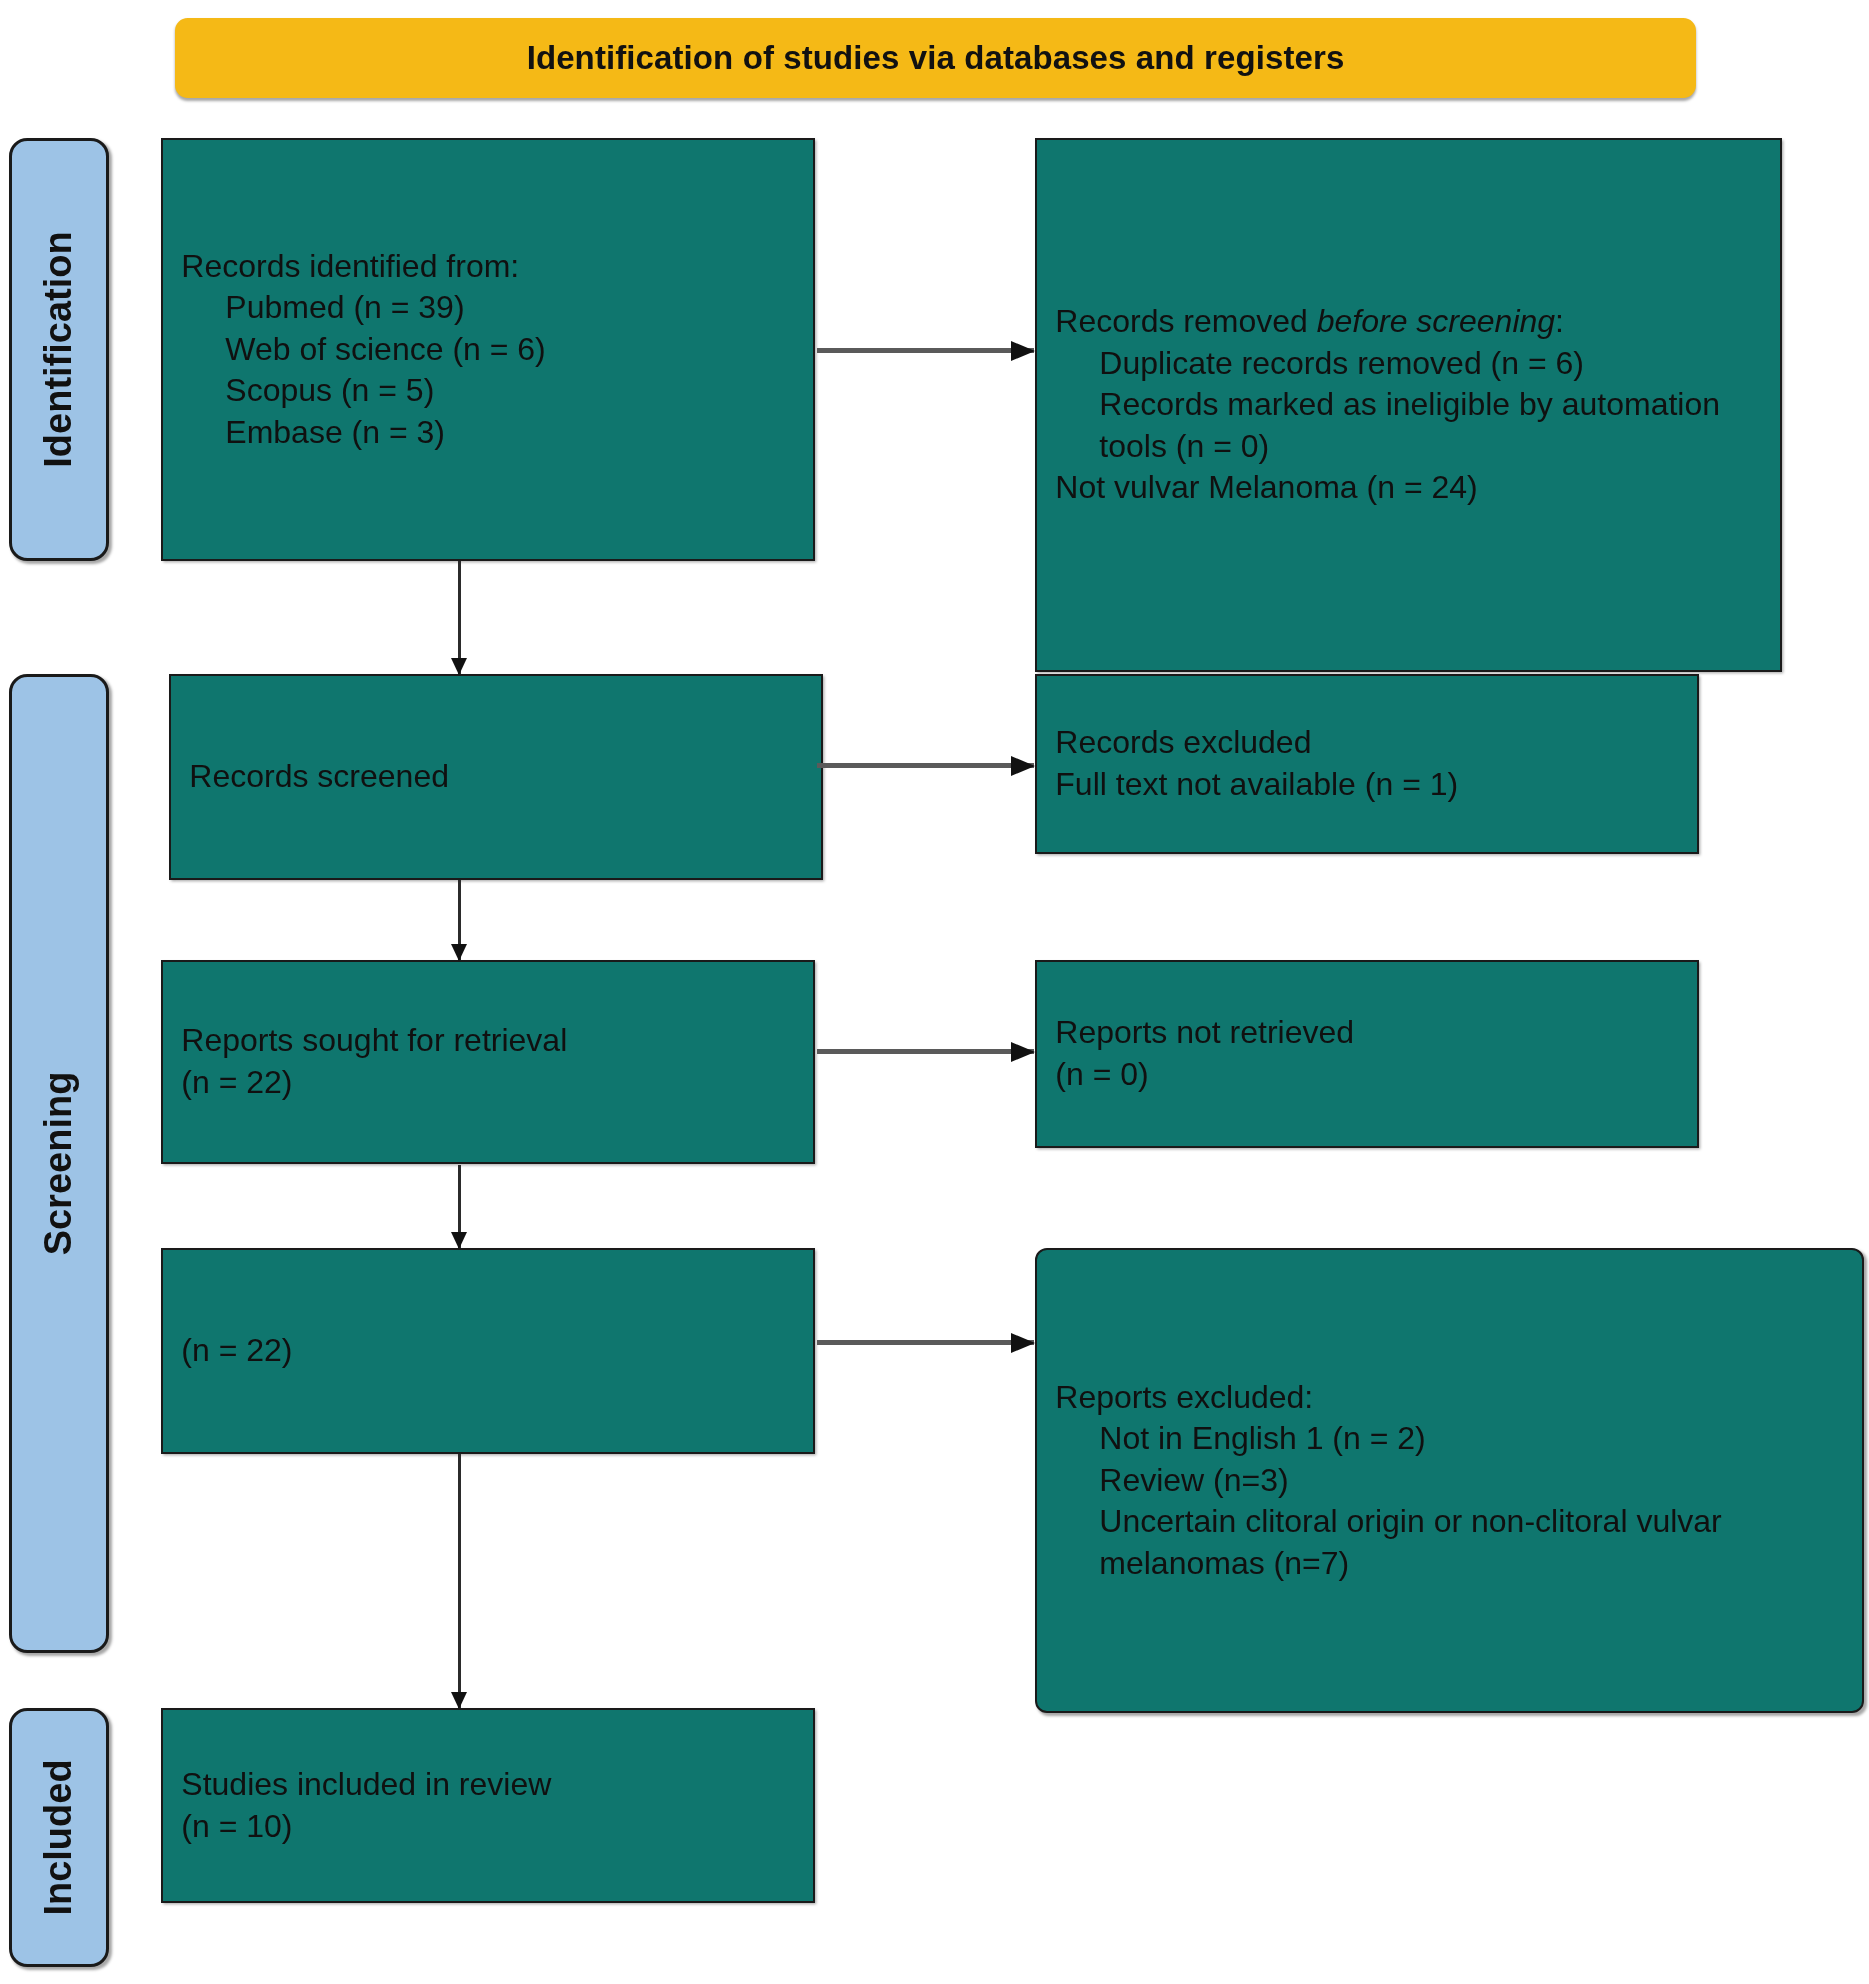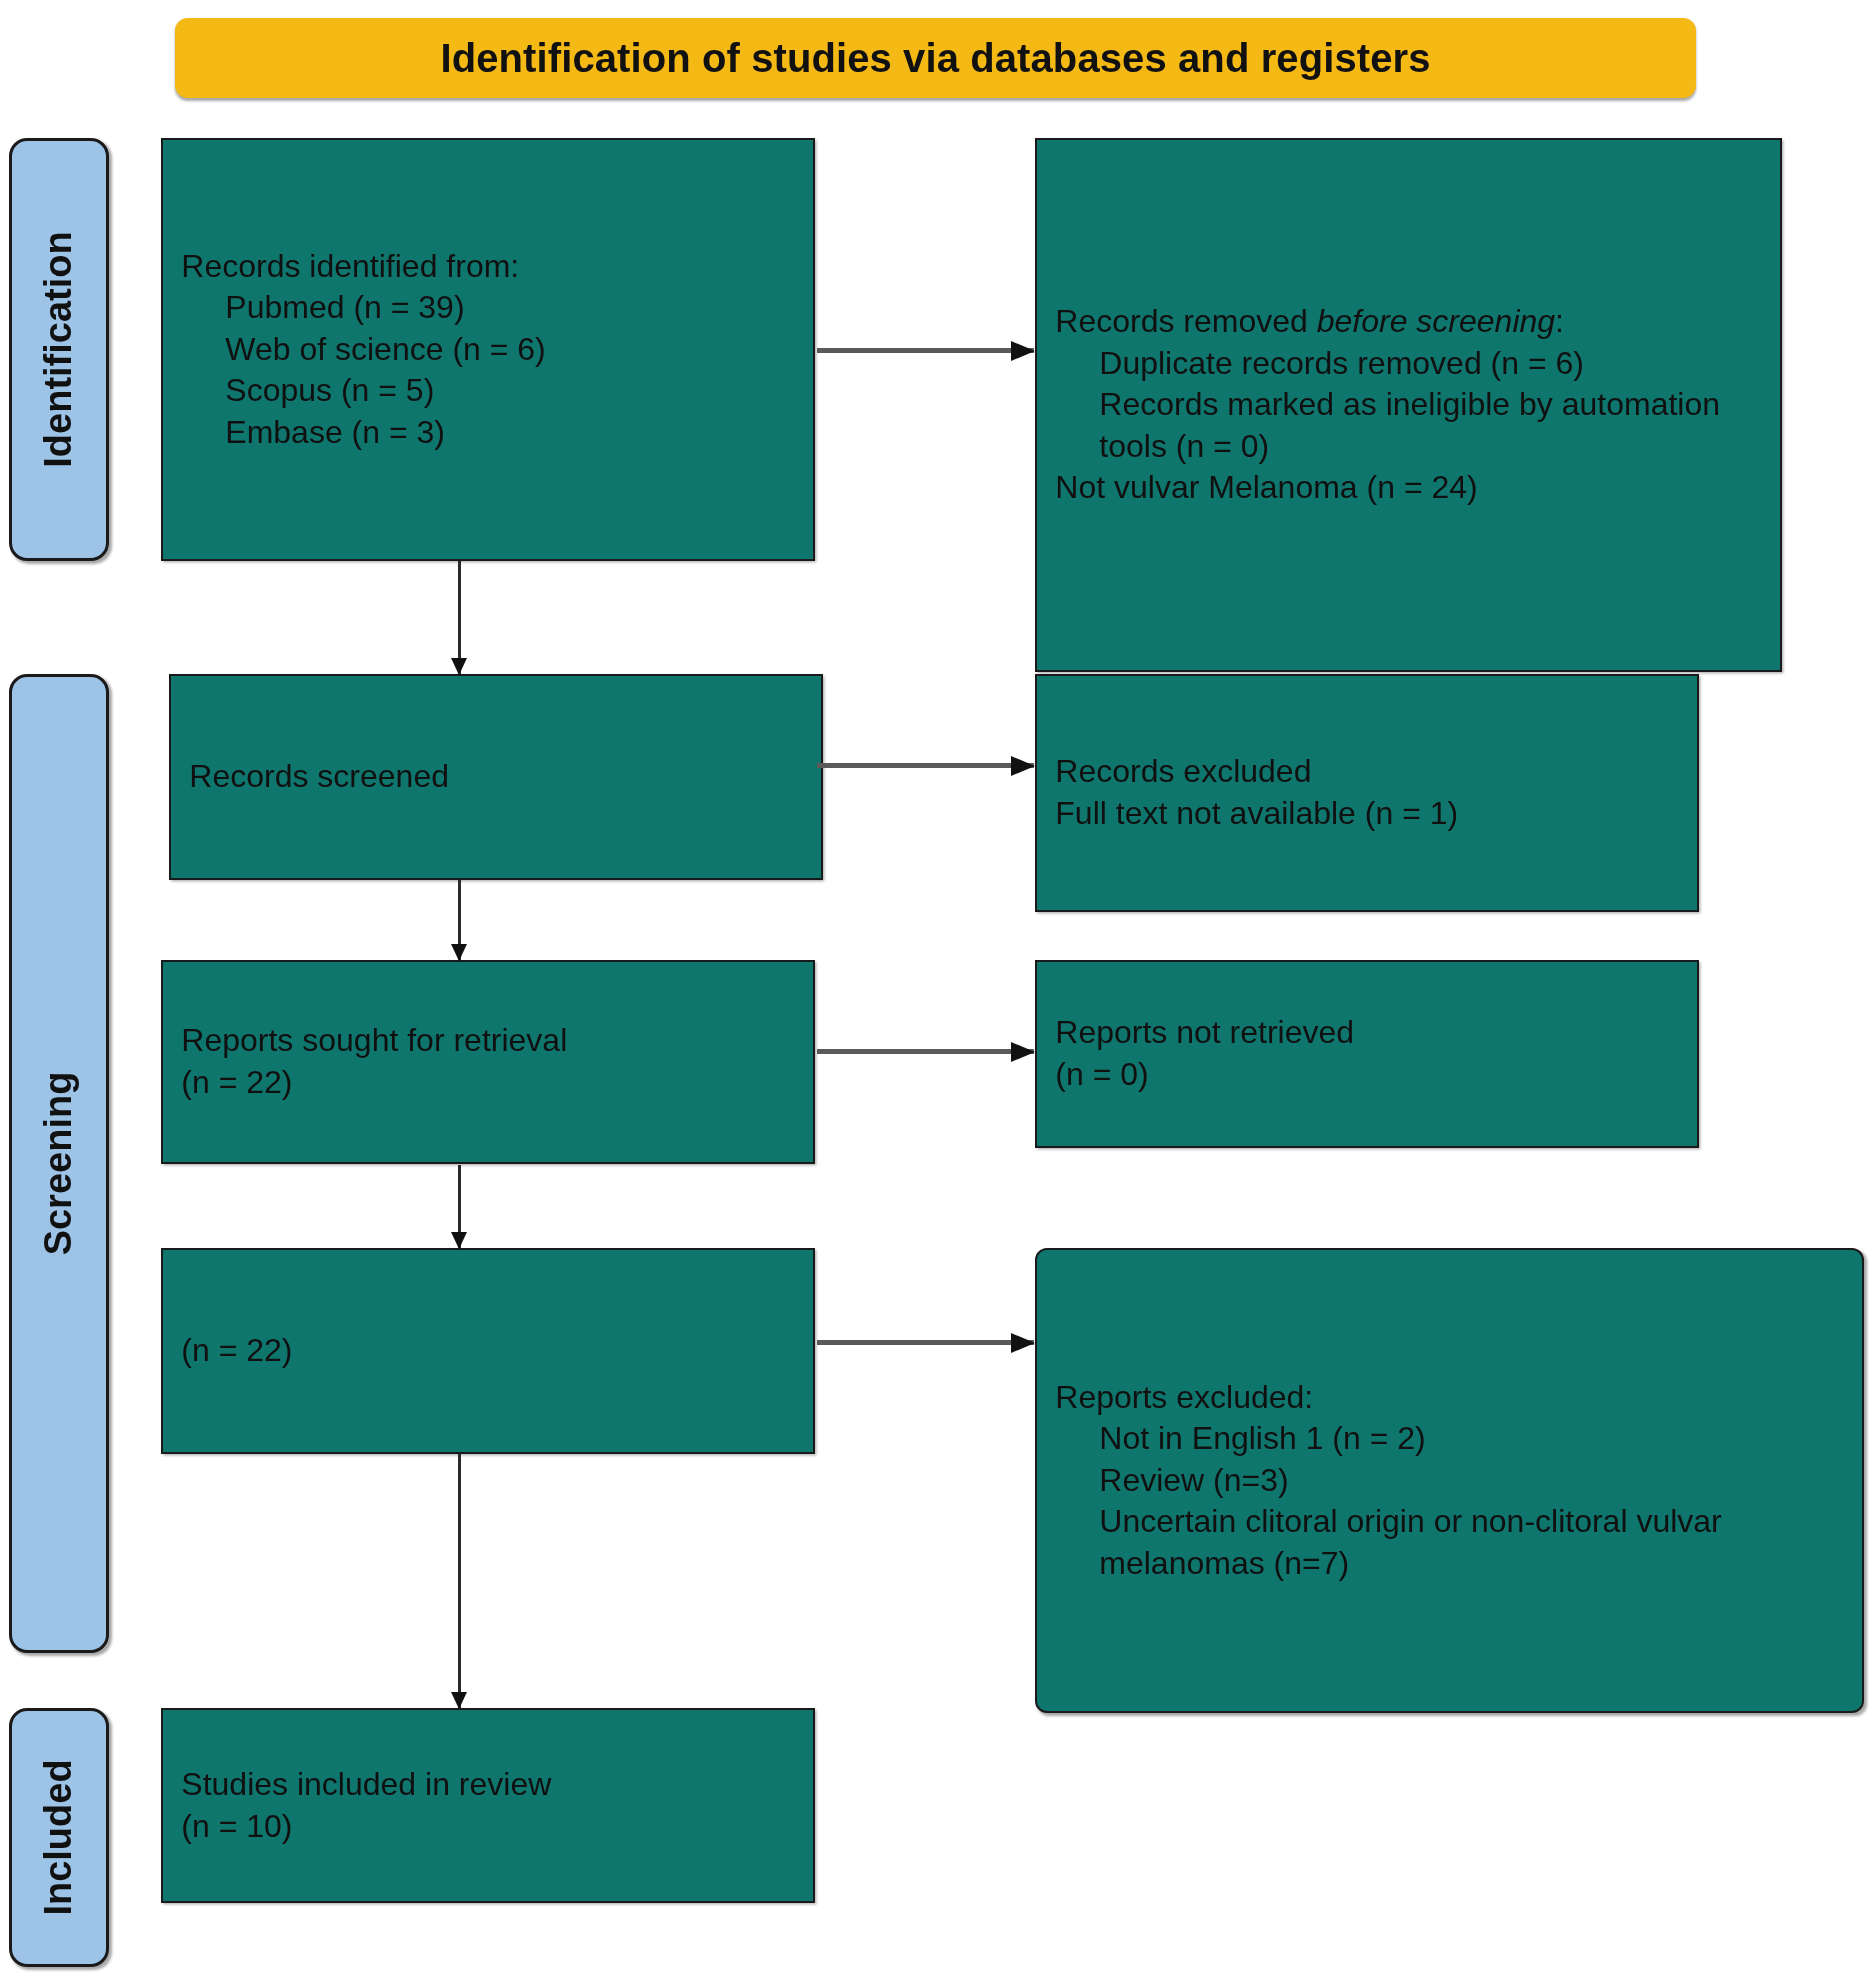--- a/index.html
+++ b/index.html
@@ -26,21 +26,21 @@
     width: 1521px;
     height: 80px;
     background: #F5B916;
     border-radius: 12.7px;
     box-shadow: 0 2.1px 2.8px rgba(0,0,0,0.35);
     display: flex;
     align-items: center;
     justify-content: center;
   }
   .banner-text {
-    font-size: 40px;
+    font-size: 33px;
     font-weight: bold;
     color: #111111;
     letter-spacing: 0.1px;
     white-space: nowrap;
   }
 
   
   .stage {
     position: absolute;
     left: 8.5px;
@@ -89,21 +89,21 @@
 
   
   #box-identified        { left: 161px;  top: 138px;  width: 654px;  height: 423px; }
   #box-screened          { left: 169px;  top: 674px;  width: 654px;  height: 206px; }
   #box-sought            { left: 161px;  top: 960px; width: 654px;  height: 204px; }
   #box-assessed          { left: 161px;  top: 1248px; width: 654px;  height: 206px; }
   #box-included          { left: 161px;  top: 1708px; width: 654px;  height: 195px; }
 
   
   #box-removed           { left: 1035px; top: 138px;  width: 747px; height: 534px; }
-  #box-records-excluded  { left: 1035px; top: 674px;  width: 664px;  height: 238px; }
+  #box-records-excluded  { left: 1035px; top: 674px;  width: 664px;  height: 180px; }
   #box-not-retrieved     { left: 1035px; top: 960px; width: 664px;  height: 188px; }
   #box-reports-excluded  { left: 1035px; top: 1248px; width: 829px; height: 465px; border-radius: 12px; }
 
   
   .conn-v {
     position: absolute;
     width: 2.8px;
     background: #2b2b2b;
   }
   .conn-v::after {

